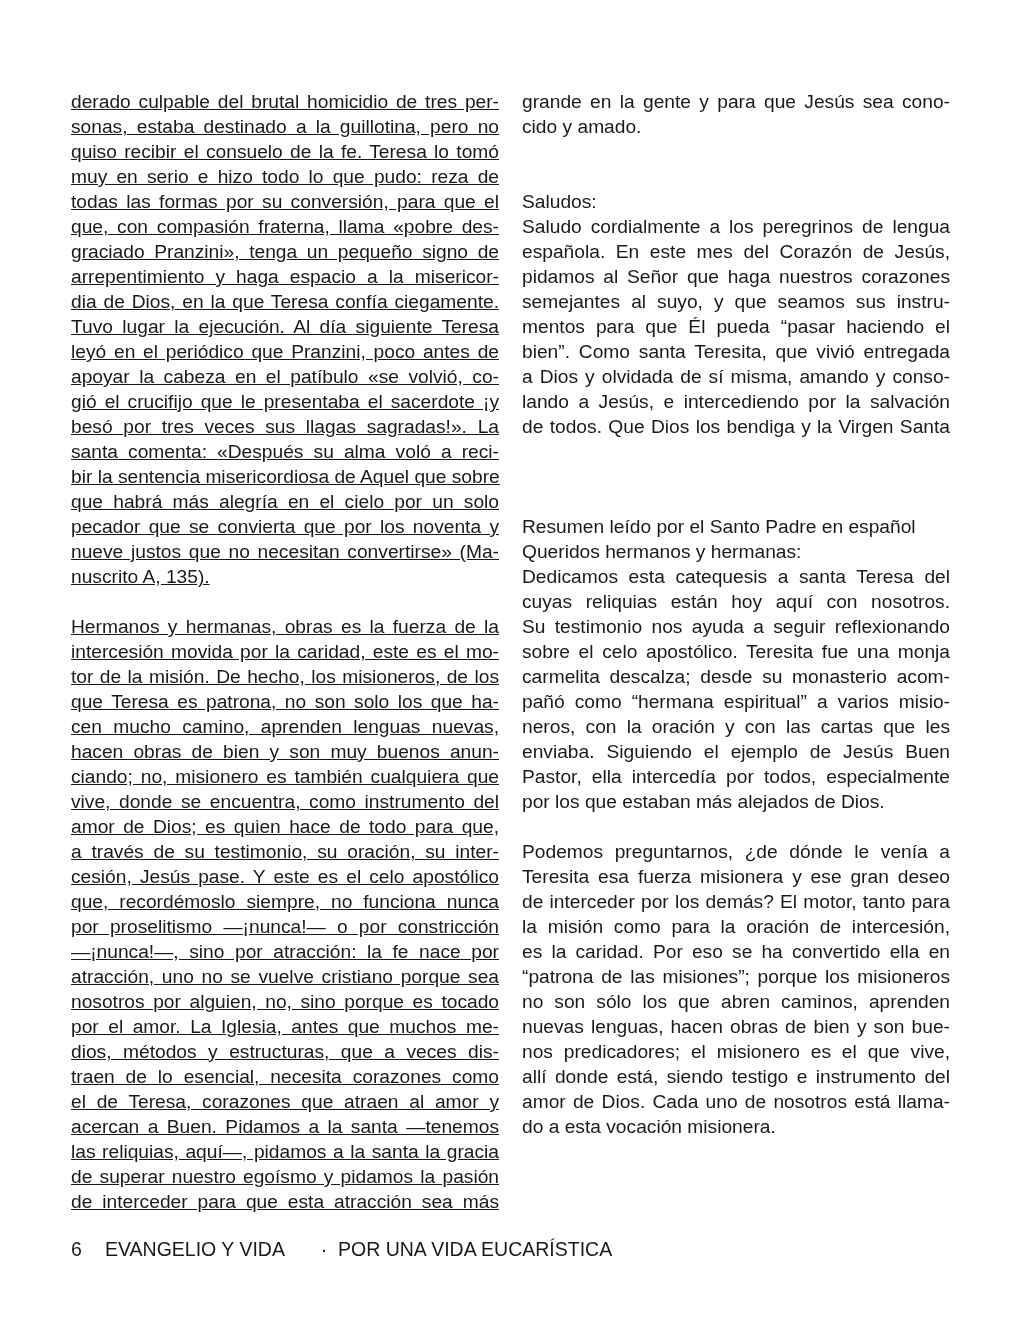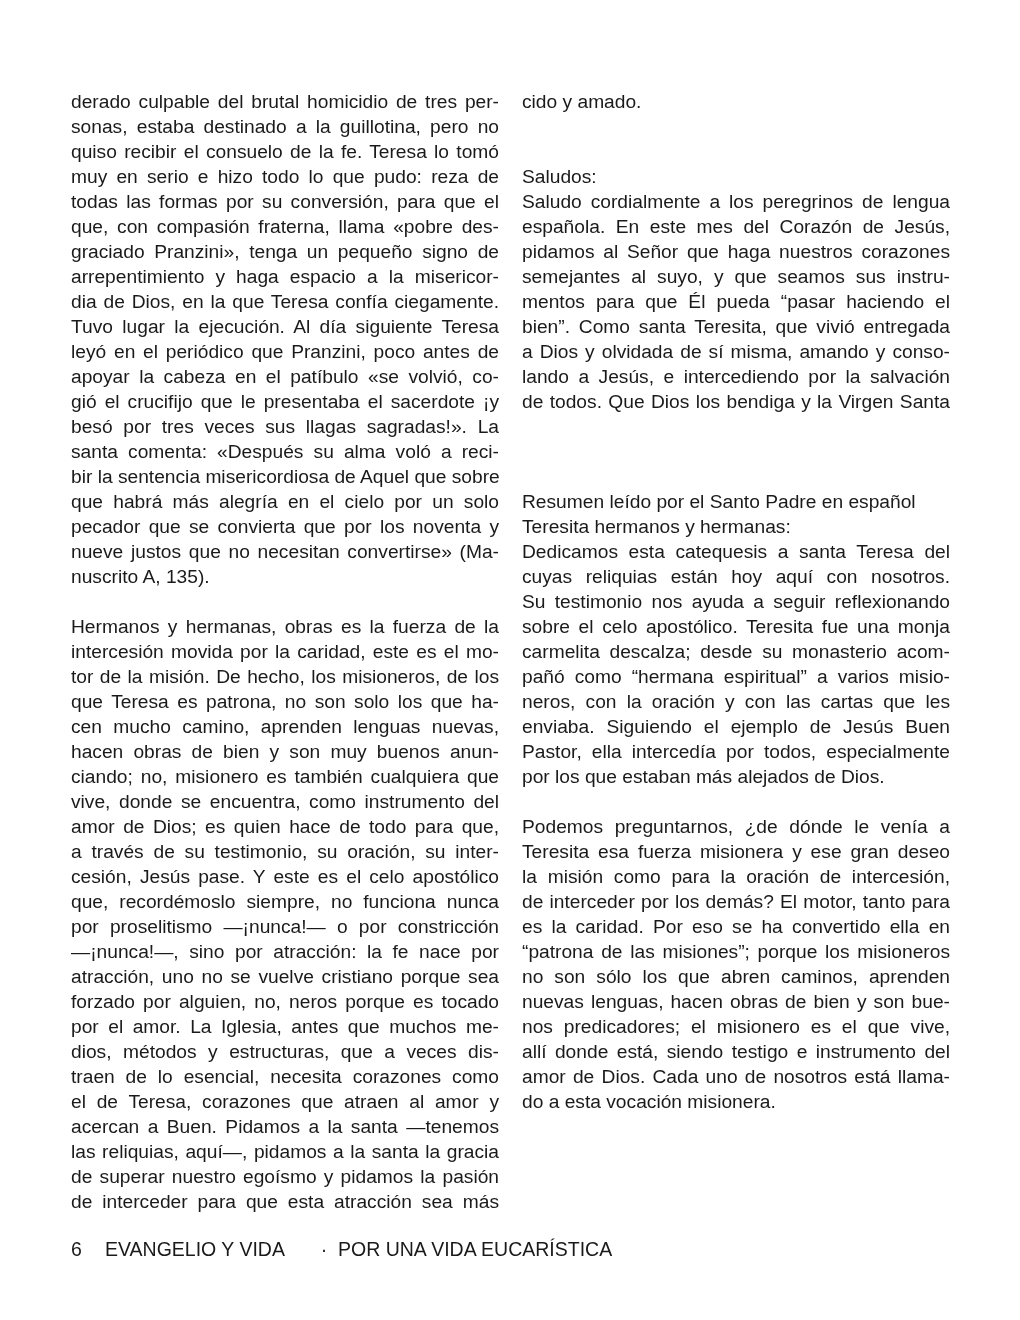--- a/index.html
+++ b/index.html
@@ -15,21 +15,21 @@
       font-family: "Liberation Sans", sans-serif;
       color: #1a1a1a;
     }
     .column {
       position: absolute;
       top: 89px;
       width: 428px;
       font-size: 19.2px;
       line-height: 25px;
     }
-    .col-left { left: 71px; }
+    .col-left { left: 71px; text-decoration: underline; }
     .col-right { left: 522px; }
     .para { margin: 0; }
     .line {
       display: block;
       height: 25px;
       white-space: nowrap;
       text-align: justify;
       text-align-last: justify;
     }
     .line.last {
@@ -88,70 +88,71 @@
     <span class="line">hacen obras de bien y son muy buenos anun-</span>
     <span class="line">ciando; no, misionero es también cualquiera que</span>
     <span class="line">vive, donde se encuentra, como instrumento del</span>
     <span class="line">amor de Dios; es quien hace de todo para que,</span>
     <span class="line">a través de su testimonio, su oración, su inter-</span>
     <span class="line">cesión, Jesús pase. Y este es el celo apostólico</span>
     <span class="line">que, recordémoslo siempre, no funciona nunca</span>
     <span class="line">por proselitismo —¡nunca!— o por constricción</span>
     <span class="line">—¡nunca!—,  sino por atracción: la fe nace por</span>
     <span class="line">atracción, uno no se vuelve cristiano porque sea</span>
-    <span class="line">forzado por alguien, no, neros porque es tocado</span>
+    <span class="line">nosotros por alguien, no, sino porque es tocado</span>
     <span class="line">por el amor. La Iglesia, antes que muchos me-</span>
     <span class="line">dios, métodos y estructuras, que a veces dis-</span>
     <span class="line">traen de lo esencial, necesita corazones como</span>
     <span class="line">el de Teresa, corazones que atraen al amor y</span>
     <span class="line">acercan a Buen. Pidamos a la santa —tenemos</span>
     <span class="line">las reliquias, aquí—, pidamos a la santa la gracia</span>
     <span class="line">de superar nuestro egoísmo y pidamos la pasión</span>
     <span class="line">de interceder para que esta atracción sea más</span>
   </div>
 </div>
 
 <div class="column col-right">
   <div class="para">
+    <span class="line">grande en la gente y para que Jesús sea cono-</span>
     <span class="line last">cido y amado.</span>
   </div>
   <div class="gap-2"></div>
   <div class="line last">Saludos:</div>
   <div class="para">
     <span class="line">Saludo cordialmente a los peregrinos de lengua</span>
     <span class="line">española. En este mes del Corazón de Jesús,</span>
     <span class="line">pidamos al Señor que haga nuestros corazones</span>
     <span class="line">semejantes al suyo, y que seamos sus instru-</span>
     <span class="line">mentos para que Él pueda “pasar haciendo el</span>
     <span class="line">bien”. Como santa Teresita, que vivió entregada</span>
     <span class="line">a Dios y olvidada de sí misma, amando y conso-</span>
     <span class="line">lando a Jesús, e intercediendo por la salvación</span>
     <span class="line">de todos. Que Dios los bendiga y la Virgen Santa</span>
   </div>
   <div class="gap-3"></div>
   <div class="line last">Resumen leído por el Santo Padre en español</div>
-  <div class="line last">Teresita hermanos y hermanas:</div>
+  <div class="line last">Queridos hermanos y hermanas:</div>
   <div class="para">
     <span class="line">Dedicamos esta catequesis a santa Teresa del</span>
     <span class="line">cuyas reliquias están hoy aquí con nosotros.</span>
     <span class="line">Su testimonio nos ayuda a seguir reflexionando</span>
     <span class="line">sobre el celo apostólico. Teresita fue una monja</span>
     <span class="line">carmelita descalza; desde su monasterio acom-</span>
     <span class="line">pañó como “hermana espiritual” a varios misio-</span>
     <span class="line">neros, con la oración y con las cartas que les</span>
     <span class="line">enviaba. Siguiendo el ejemplo de Jesús Buen</span>
     <span class="line">Pastor, ella intercedía por todos, especialmente</span>
     <span class="line last">por los que estaban más alejados de Dios.</span>
   </div>
   <div class="gap-1"></div>
   <div class="para">
     <span class="line">Podemos preguntarnos, ¿de dónde le venía a</span>
     <span class="line">Teresita esa fuerza misionera y ese gran deseo</span>
+    <span class="line">de interceder por los demás? El motor, tanto para</span>
     <span class="line">la misión como para la oración de intercesión,</span>
-    <span class="line">de interceder por los demás? El motor, tanto para</span>
     <span class="line">es la caridad. Por eso se ha convertido ella en</span>
     <span class="line">“patrona de las misiones”; porque los misioneros</span>
     <span class="line">no son sólo los que abren caminos, aprenden</span>
     <span class="line">nuevas lenguas, hacen obras de bien y son bue-</span>
     <span class="line">nos predicadores; el misionero es el que vive,</span>
     <span class="line">allí donde está, siendo testigo e instrumento del</span>
     <span class="line">amor de Dios. Cada uno de nosotros está llama-</span>
     <span class="line last">do a esta vocación misionera.</span>
   </div>
 </div>

